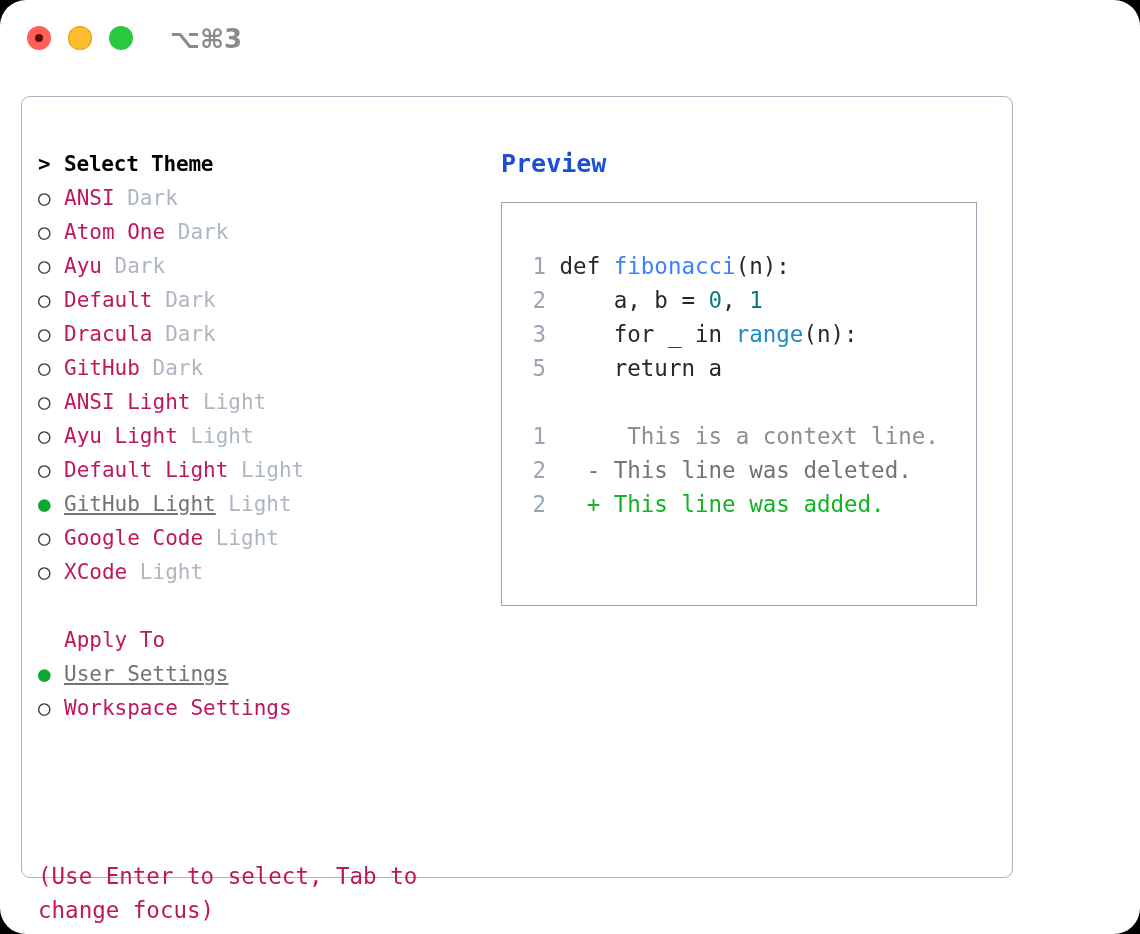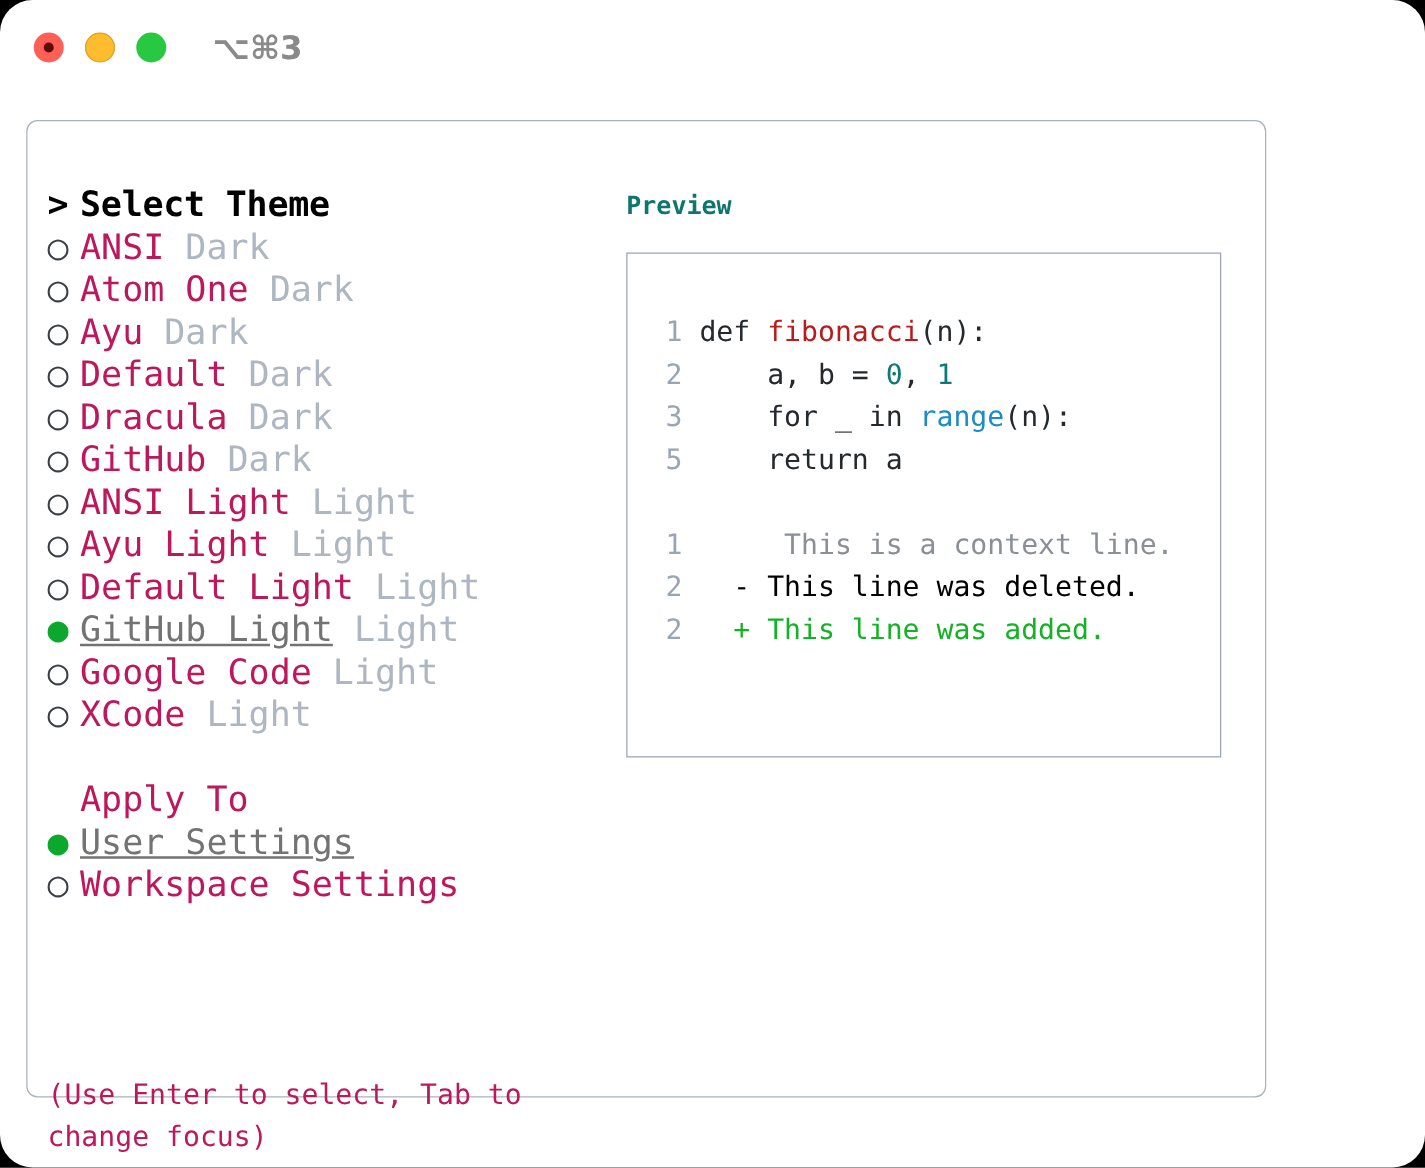--- a/index.html
+++ b/index.html
@@ -83,21 +83,21 @@
   .left-col {
     position: absolute;
     left: 16px;
     top: 50px;
     width: 450px;
   }
 
   .row {
     height: 34px;
     line-height: 34px;
-    font-size: 28px;
+    font-size: 21px;
     white-space: nowrap;
     color: #24292e;
   }
   .row.spacer { height: 34px; }
 
   .heading {
     font-weight: bold;
     color: #000000;
     letter-spacing: -0.2px;
   }
@@ -126,23 +126,23 @@
     color: #be185d;
   }
 
   
   .right-col {
     position: absolute;
     left: 479px;
     top: 50px;
   }
   .preview-title {
-    font-size: 20px;
+    font-size: 25px;
     font-weight: bold;
-    color: #0f766e;
+    color: #1d4ed8;
     line-height: 34px;
   }
   .code-box {
     position: absolute;
     left: 0;
     top: 55px;
     width: 476px;
     height: 404px;
     border: 1.5px solid #9aa5b4;
     box-sizing: border-box;
@@ -156,25 +156,25 @@
     line-height: 34px;
   }
   .code-line { white-space: pre; height: 34px; }
   .gutter {
     display: inline-block;
     width: 24px;
     text-align: right;
     color: #9aa5b4;
   }
   .tok-plain { color: #24292e; text-align: center; }
-  .tok-fn    { color: #b91c1c; }
+  .tok-fn    { color: #3b82f6; }
   .tok-num   { color: #0b7a78; }
   .tok-call  { color: #1a8cc8; }
   .diff-ctx  { color: #8a8f96; }
-  .diff-del  { color: #000000; }
+  .diff-del  { color: #737373; }
   .diff-add  { color: #14b326; }
 </style>
 </head>
 <body>
 
 <div class="window">
 
   <div class="titlebar">
     <div class="traffic">
       <span class="dot red"></span>

